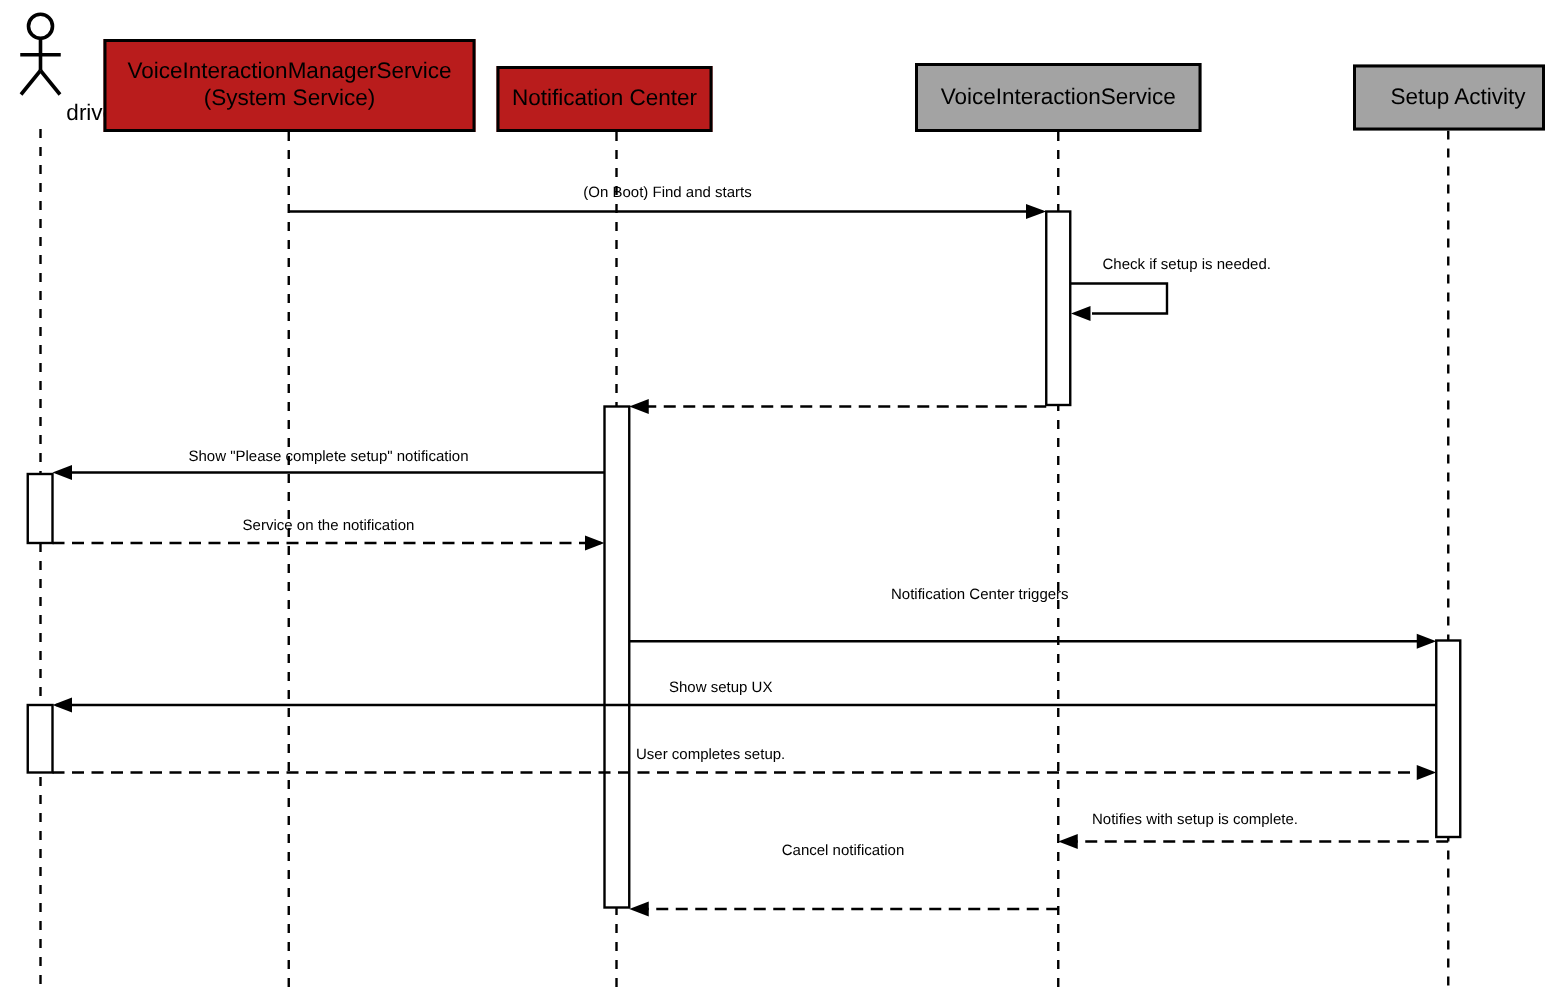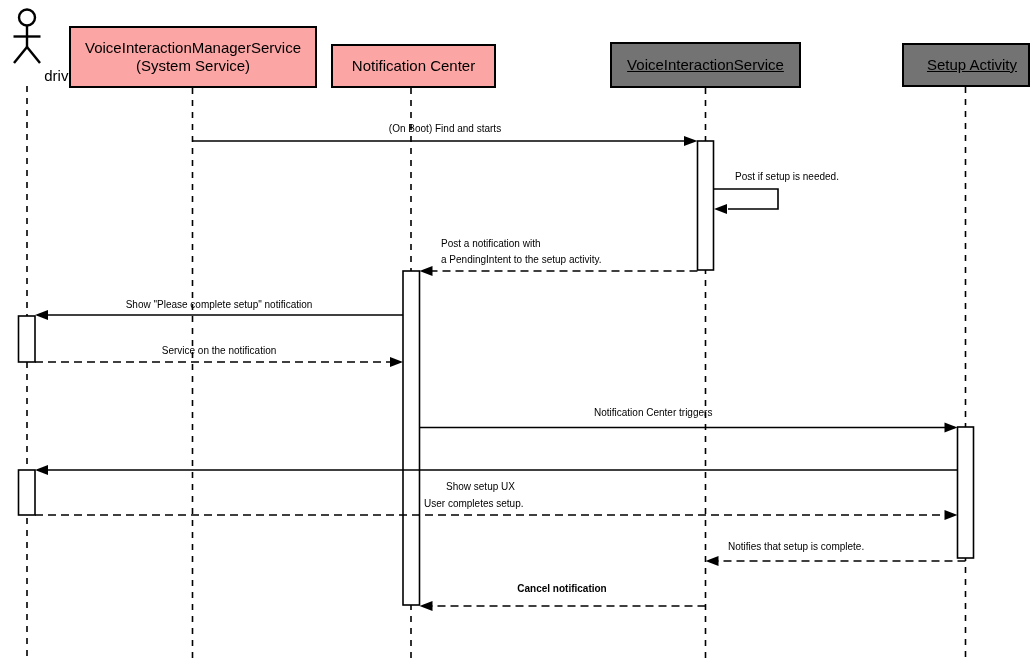--- a/index.html
+++ b/index.html
@@ -17,22 +17,22 @@
     box-sizing:border-box;
     border:2.5px solid #000;
     display:flex;
     flex-direction:column;
     align-items:center;
     justify-content:center;
     font-size:15px;
     line-height:18px;
     text-align:center;
   }
-  .cyan{background:#fca5a5;}
-  .green{background:#737373;text-decoration:underline;}
+  .cyan{background:#b91c1c;}
+  .green{background:#a3a3a3;}
   .msg{
     position:absolute;
     font-size:10px;
     line-height:16px;
     white-space:nowrap;
   }
   .center{transform:translateX(-50%);}
   .actor-label{
     position:absolute;
     font-size:15px;
@@ -115,50 +115,46 @@
     </g>
   </svg>
 
   <div class="actor-label" style="left:27px; top:67px;margin-left:36px;">driver</div>
 
   <div class="pbox cyan" style="left:69px; top:26px; width:248px; height:62px;">
     <div>VoiceInteractionManagerService</div>
     <div>(System Service)</div>
   </div>
 
-  <div class="pbox cyan" style="left:331px; top:44px; width:165px; height:44px;">
+  <div class="pbox cyan" style="left:331px; top:44px; width:144px; height:44px;">
     <div>Notification Center</div>
   </div>
 
   <div class="pbox green" style="left:610px; top:42px; width:191px; height:46px;">
     <div>VoiceInteractionService</div>
   </div>
 
   <div class="pbox green" style="left:902px; top:43px; width:128px; height:44px;padding-left:12px;">
     <div>Setup Activity</div>
   </div>
 
   <div class="msg center" style="left:445px; top:121px;">(On Boot) Find and starts</div>
 
-  <div class="msg" style="left:735px; top:169px;">Post if setup is needed.</div>
+  <div class="msg" style="left:735px; top:169px;">Check if setup is needed.</div>
 
-  <div class="msg" style="left:441px; top:236px;">
-    <div>Post a notification with</div>
-    <div>a PendingIntent to the setup activity.</div>
-  </div>
 
   <div class="msg center" style="left:219px; top:297px;">Show "Please complete setup" notification</div>
 
   <div class="msg center" style="left:219px; top:343px;">Service on the notification</div>
 
-  <div class="msg" style="left:594px; top:389px;margin-top:16px;">
+  <div class="msg" style="left:594px; top:389px;">
     <div>Notification Center triggers</div>
   </div>
 
-  <div class="msg" style="left:446px; top:451px;margin-top:28px;">Show setup UX</div>
+  <div class="msg" style="left:446px; top:451px;">Show setup UX</div>
 
   <div class="msg" style="left:424px; top:496px;text-align:center;">User completes setup.</div>
 
-  <div class="msg" style="left:728px; top:539px;">Notifies that setup is complete.</div>
+  <div class="msg" style="left:728px; top:539px;">Notifies with setup is complete.</div>
 
-  <div class="msg center" style="left:562px; top:581px;font-weight:bold;">Cancel notification</div>
+  <div class="msg center" style="left:562px; top:560px;">Cancel notification</div>
 
 </div>
 
 </body></html>

